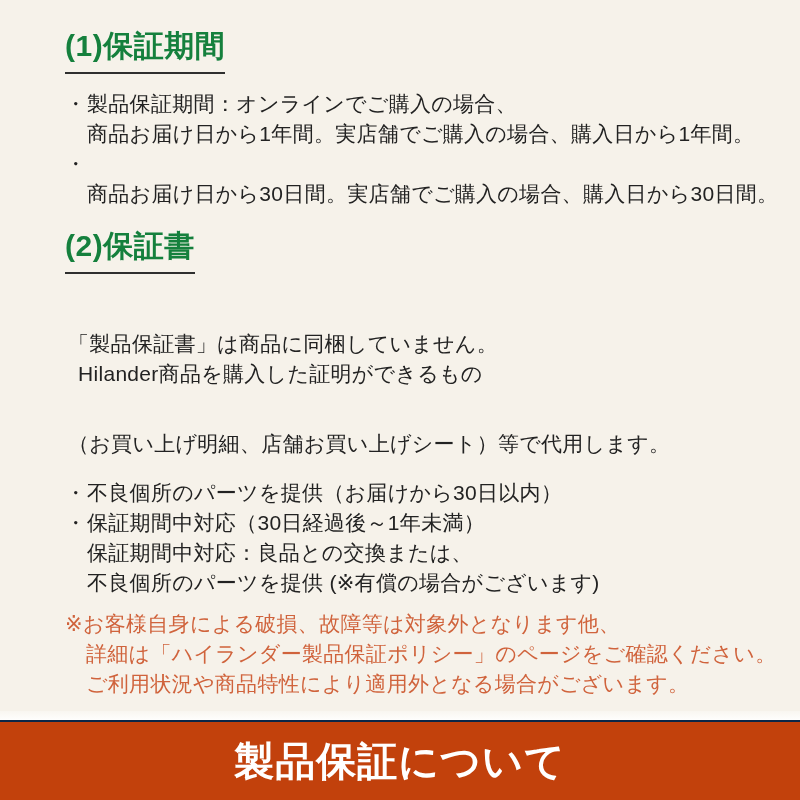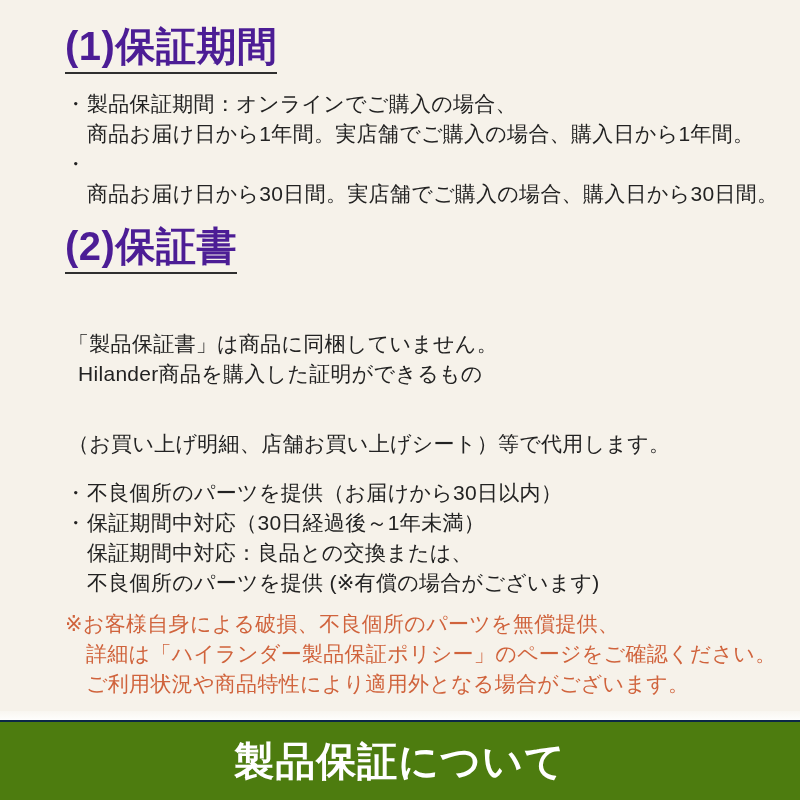--- a/index.html
+++ b/index.html
@@ -17,24 +17,24 @@
   }
   .content {
     position: absolute;
     top: 0; left: 0; right: 0; bottom: 88px;
     padding: 28px 20px 0 65px;
   }
   .sec { margin: 0; }
   .sec + .sec { margin-top: 19px; }
   .sec-title {
     display: inline-block;
-    font-size: 40px;
+    font-size: 30px;
     line-height: 36px;
     font-weight: 600;
-    color: #4c1d95;
+    color: #15803d;
     letter-spacing: 0.5px;
     padding-bottom: 8px;
     border-bottom: 2px solid #2F2F2F;
     margin-bottom: 15px;
   }
   .sec-body { margin-top: 0; }
   .line {
     font-size: 21px;
     line-height: 30px;
     color: #222222;
@@ -57,21 +57,21 @@
   .gap-strip {
     position: absolute;
     left: 0; right: 0; bottom: 80px;
     height: 9px;
     background: linear-gradient(#F9F6F0, #FEFEFD);
   }
   .footer {
     position: absolute;
     left: 0; right: 0; bottom: 0;
     height: 80px;
-    background: #4d7c0f;
+    background: #c2410c;
     border-top: 2px solid #0B2748;
     display: flex;
     align-items: center;
     justify-content: center;
   }
   .footer-title {
     color: #FFFFFF;
     font-size: 40px;
     font-weight: 600;
     letter-spacing: 1px;
@@ -117,21 +117,21 @@
         <div class="line li-bullet">
           <span class="bullet">・</span>
           <span class="line-text">保証期間中対応（30日経過後～1年未満）</span>
         </div>
         <div class="line li-cont">保証期間中対応：良品との交換または、</div>
         <div class="line li-cont">不良個所のパーツを提供 (※有償の場合がございます)</div>
       </div>
     </section>
 
     <div class="note">
-      <div class="line">※お客様自身による破損、不良個所のパーツを無償提供、</div>
+      <div class="line">※お客様自身による破損、故障等は対象外となります他、</div>
       <div class="line note-cont">詳細は「ハイランダー製品保証ポリシー」のページをご確認ください。</div>
       <div class="line note-cont">ご利用状況や商品特性により適用外となる場合がございます。</div>
     </div>
 
   </div>
 
   <div class="gap-strip"></div>
 
   <div class="footer">
     <div class="footer-title">製品保証について</div>

